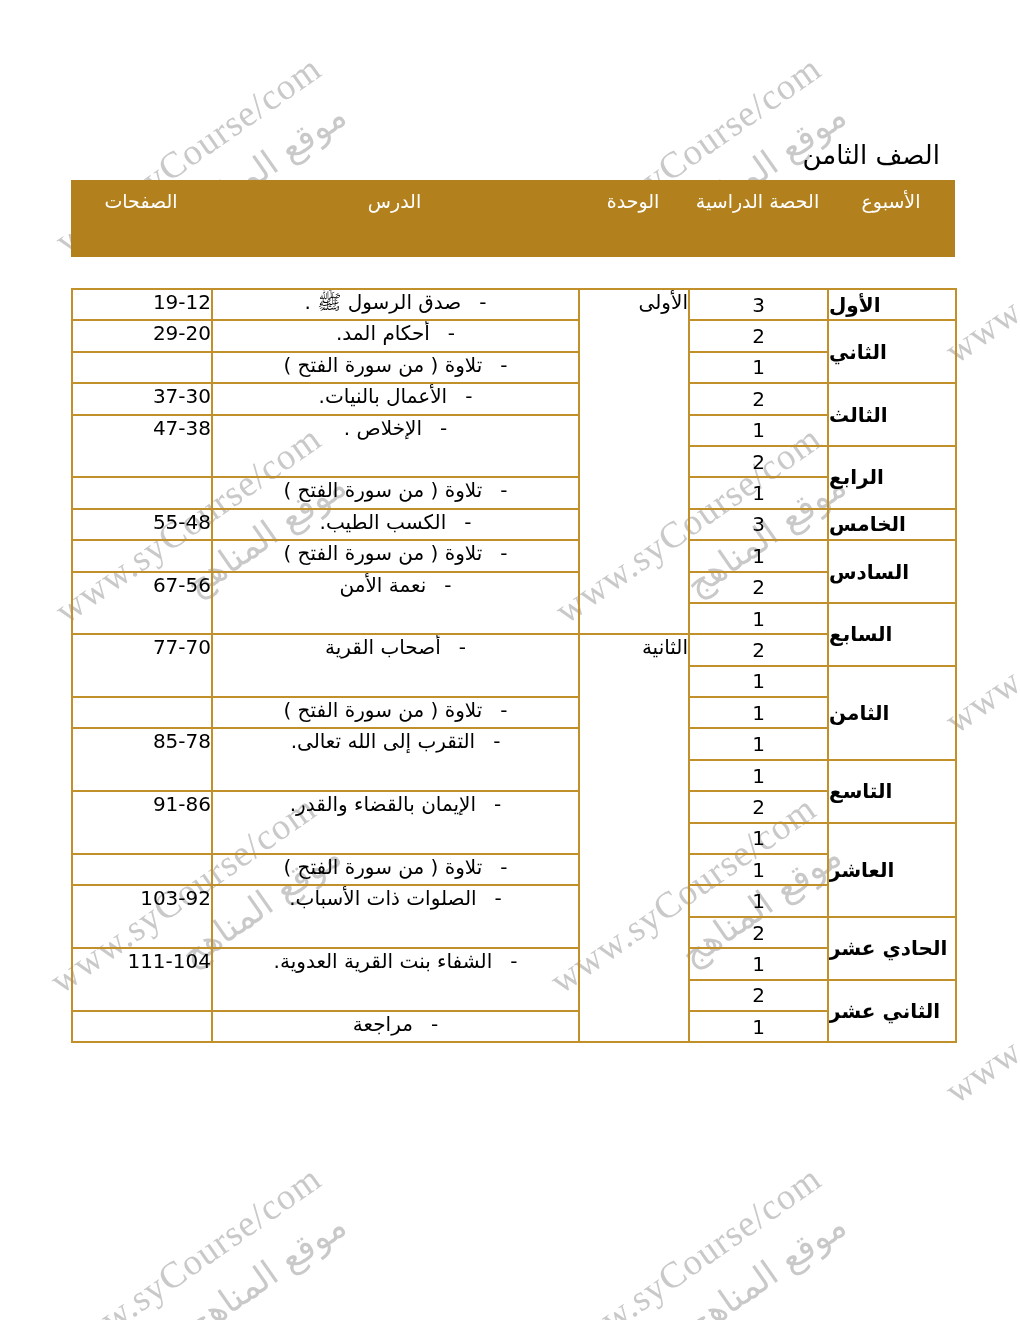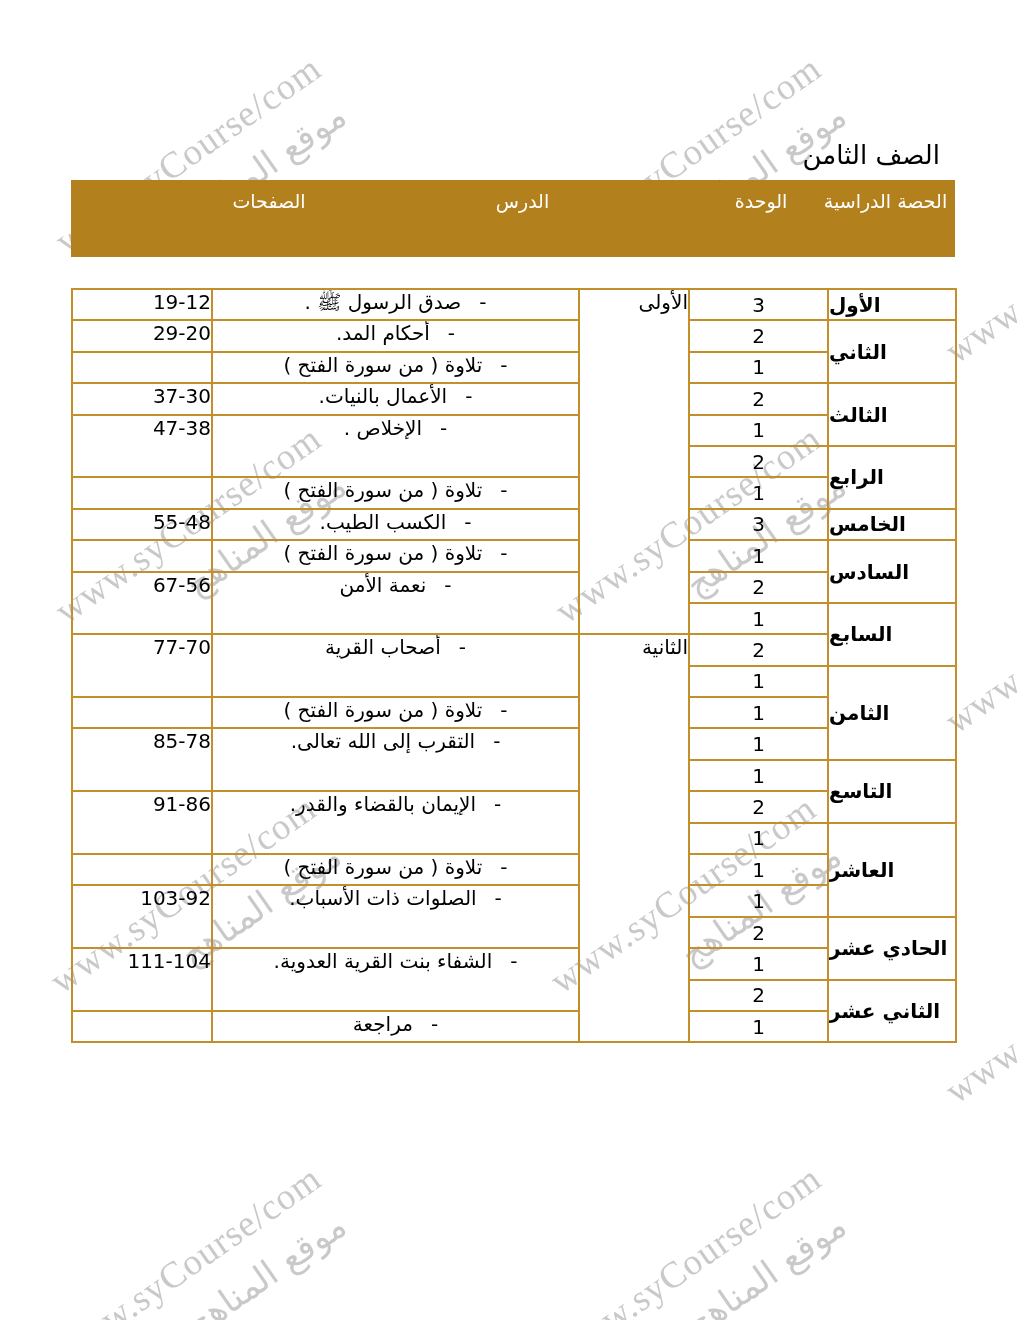--- a/index.html
+++ b/index.html
@@ -140,20 +140,21 @@
     </div>
     <div class="wm" style="left: 925px; top: 945px;">
       <div class="lat">www.syCourse/com</div>
       <div class="ara">موقع المناهج</div>
     </div>
   </div>
 
 <h1 id="page-title">الصف الثامن</h1>
 
 <div id="table-header">
+  <div class="hc week">الأسبوع</div>
   <div class="hc session">الحصة الدراسية</div>
   <div class="hc unit">الوحدة</div>
   <div class="hc lesson">الدرس</div>
   <div class="hc pages">الصفحات</div>
 </div>
 
 <table id="body-table">
   <colgroup>
     <col style="width:128px">
       <col style="width:139px">

